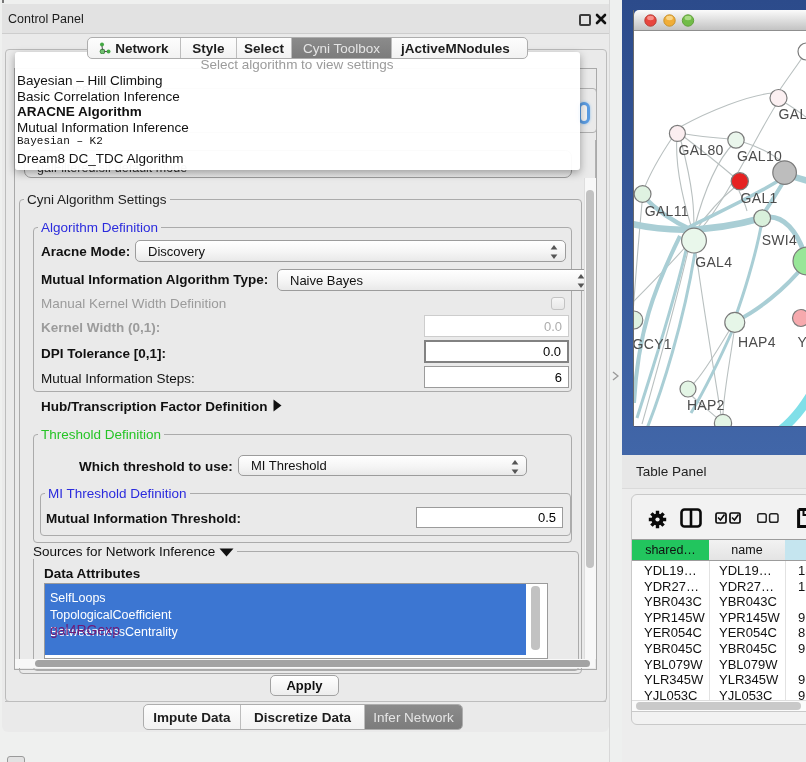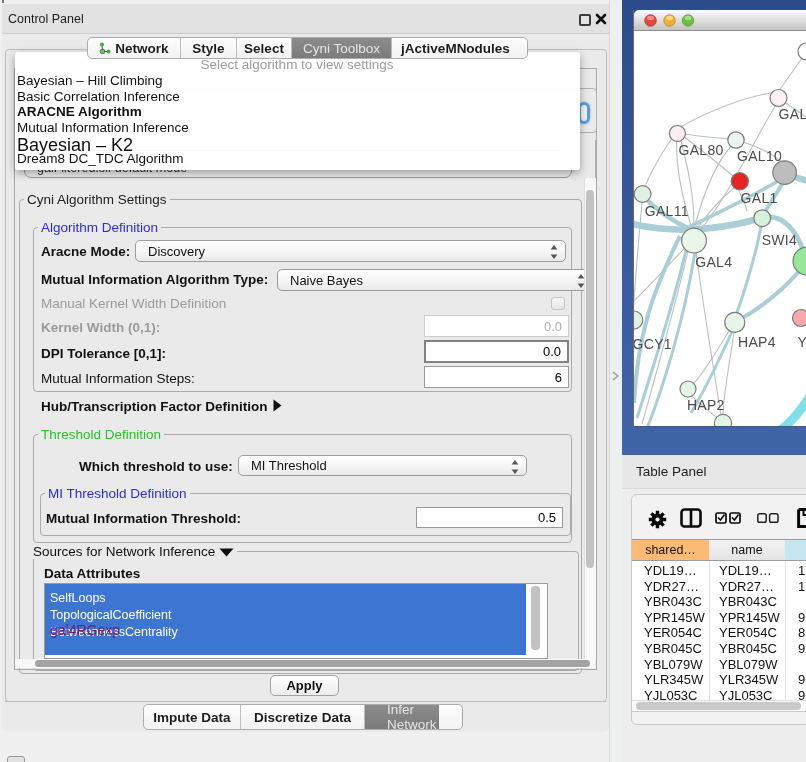--- a/index.html
+++ b/index.html
@@ -121,21 +121,21 @@
 
 <div class="abs" style="left:15px;top:659px;width:580px;height:9px;background:#f8f8f8;"></div>
 <div class="abs" style="left:35px;top:660px;width:555px;height:7px;background:#a3a3a3;border-radius:4px;"></div>
 
 <div class="abs" style="left:15px;top:52px;width:565px;height:118px;background:rgba(255,255,255,0.96);border-radius:3px;box-shadow:0 3px 8px rgba(0,0,0,0.35);"></div>
 <div class="lbl" style="left:297px;top:57px;transform:translateX(-50%);color:#9b9b9b;">Select algorithm to view settings</div>
 <div class="lbl" style="left:17px;top:73px;font-size:13.5px;">Bayesian – Hill Climbing</div>
 <div class="lbl" style="left:17px;top:88.6px;font-size:13.5px;">Basic Correlation Inference</div>
 <div class="lbl" style="left:17px;top:104.2px;font-size:13.5px;font-weight:bold;">ARACNE Algorithm</div>
 <div class="lbl" style="left:17px;top:119.8px;font-size:13.5px;">Mutual Information Inference</div>
-<div class="lbl" style="left:17px;top:135.4px;font-size:18px;">Bayesian – K2</div>
+<div class="lbl" style="left:17px;top:135.4px;font-size:11px;font-family:Liberation Mono, monospace;">Bayesian – K2</div>
 <div class="lbl" style="left:17px;top:151px;font-size:13.5px;">Dream8 DC_TDC Algorithm</div>
 
 <div class="seg" style="left:87px;top:37px;width:439px;height:20px;">
   <div style="width:93px;"><svg width="12" height="12" viewBox="0 0 12 12" style="margin-right:4px;">
         <circle cx="3" cy="2.5" r="2" fill="#44a944"></circle>
         <circle cx="3.5" cy="9.5" r="2.4" fill="#6fbf6f" stroke="#2e7d2e" stroke-width="0.8"></circle>
         <circle cx="9.5" cy="9.5" r="2" fill="#44a944"></circle>
         <path d="M3 4 L3.5 8 M5 9.5 L8 9.5" stroke="#555" stroke-width="1"></path>
       </svg>Network</div>
   <div style="width:56px;">Style</div>
@@ -143,21 +143,21 @@
   <div class="dark" style="width:100px;">Cyni Toolbox</div>
   <div style="width:127px;">jActiveMNodules</div>
 </div>
 
 <div class="abs" style="left:270px;top:675px;width:67px;height:19px;border:1px solid #a2a2a2;border-radius:5px;background:linear-gradient(#ffffff,#ededed);display:flex;align-items:center;justify-content:center;font-size:13px;font-weight:600;color:#111;">Apply</div>
 
 <div class="abs" style="left:5px;top:701px;width:601px;height:1px;background:#bdbdbd;"></div>
 <div class="seg" style="left:143px;top:704px;width:318px;height:24px;">
   <div style="width:97px;">Impute Data</div>
   <div style="width:124px;">Discretize Data</div>
-  <div class="dark" style="width:74px;padding-left:22px;">Infer Network</div>
+  <div class="dark" style="width:97px;">Infer Network</div>
 </div>
 
 <div class="abs" style="left:609px;top:0;width:13px;height:762px;background:#eef0ef;border-left:1px solid #d8d8d8;"></div>
 <svg class="abs" style="left:612px;top:371px;" width="7" height="10" viewBox="0 0 7 10">
     <path d="M1 1 L6 5 L1 9" stroke="#9a9a9a" stroke-width="1.4" fill="none"></path>
   </svg>
 
 <div class="abs" style="left:622px;top:0;width:184px;height:455px;background:linear-gradient(#2c4b8b,#4166a8);"></div>
 
 <div class="abs" style="left:633px;top:10px;width:173px;height:416px;border-left:1px solid #6b6b6b;box-sizing:border-box;"></div>
@@ -269,21 +269,21 @@
 <svg class="abs" style="left:757px;top:513px;" width="22" height="10" viewBox="0 0 22 10">
   <rect x="0.8" y="0.8" width="8.4" height="8.4" rx="1.8" fill="none" stroke="#222" stroke-width="1.5"></rect>
   <rect x="12.6" y="0.8" width="8.4" height="8.4" rx="1.8" fill="none" stroke="#222" stroke-width="1.5"></rect>
 </svg>
 <svg class="abs" style="left:797px;top:508px;" width="9" height="20" viewBox="0 0 9 20">
   <path d="M1.6 1.6 H9 M1.6 1.6 V18.4 H9" stroke="#0a0a0a" stroke-width="3" fill="none"></path>
   <path d="M6.5 2 V7 H9" stroke="#0a0a0a" stroke-width="2" fill="none"></path>
 </svg>
 
 <div class="abs" style="left:632px;top:539px;width:174px;height:22px;border-top:1px solid #9c9c9c;border-bottom:1px solid #9c9c9c;box-sizing:border-box;">
-  <div class="abs" style="left:0;top:0;width:77px;height:20px;background:#fdba74;border-right:1px solid #9c9c9c;display:flex;align-items:center;justify-content:center;font-size:12.5px;color:#111;">shared…</div>
+  <div class="abs" style="left:0;top:0;width:77px;height:20px;background:#22c55e;border-right:1px solid #9c9c9c;display:flex;align-items:center;justify-content:center;font-size:12.5px;color:#111;">shared…</div>
   <div class="abs" style="left:77px;top:0;width:76px;height:20px;background:linear-gradient(#f2f2f2,#e4e4e4);border-right:1px solid #9c9c9c;display:flex;align-items:center;justify-content:center;font-size:12.5px;color:#111;">name</div>
   <div class="abs" style="left:153px;top:0;width:21px;height:20px;background:#c5e5ef;"></div>
 </div>
 <div class="abs" id="tbl" style="left:632px;top:561px;width:174px;height:141px;background:#fff;overflow:hidden;color:#000;">
   <div class="abs" style="left:77px;top:0;width:1px;height:141px;background:#e2e2e2;"></div>
   <div class="abs" style="left:153px;top:0;width:1px;height:141px;background:#e2e2e2;"></div>
   <div class="lbl" style="left:12px;top:2px;">YDL19…</div>
     <div class="lbl" style="left:87px;top:2px;">YDL19…</div>
     <div class="lbl" style="left:166px;top:2px;">13</div>
   <div class="lbl" style="left:12px;top:17.6px;">YDR27…</div>

